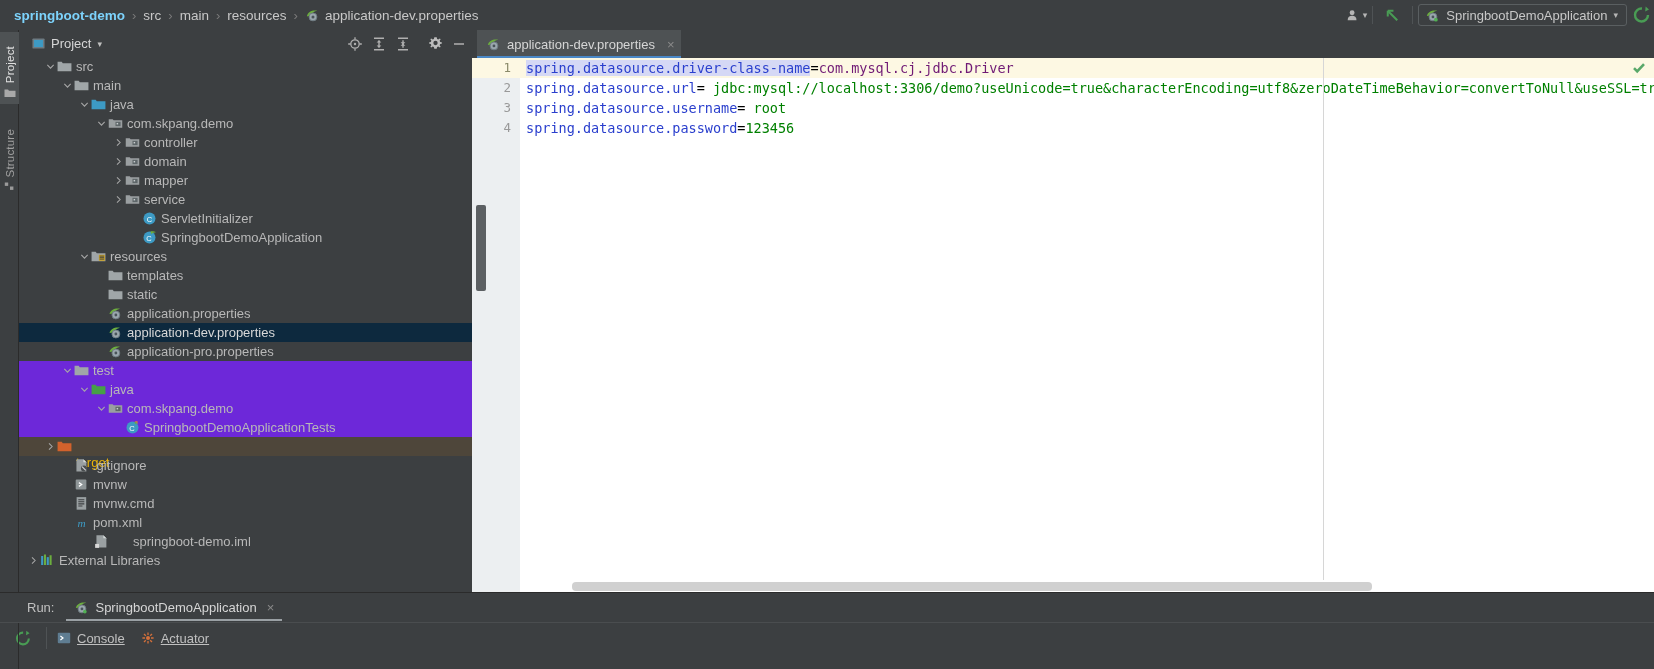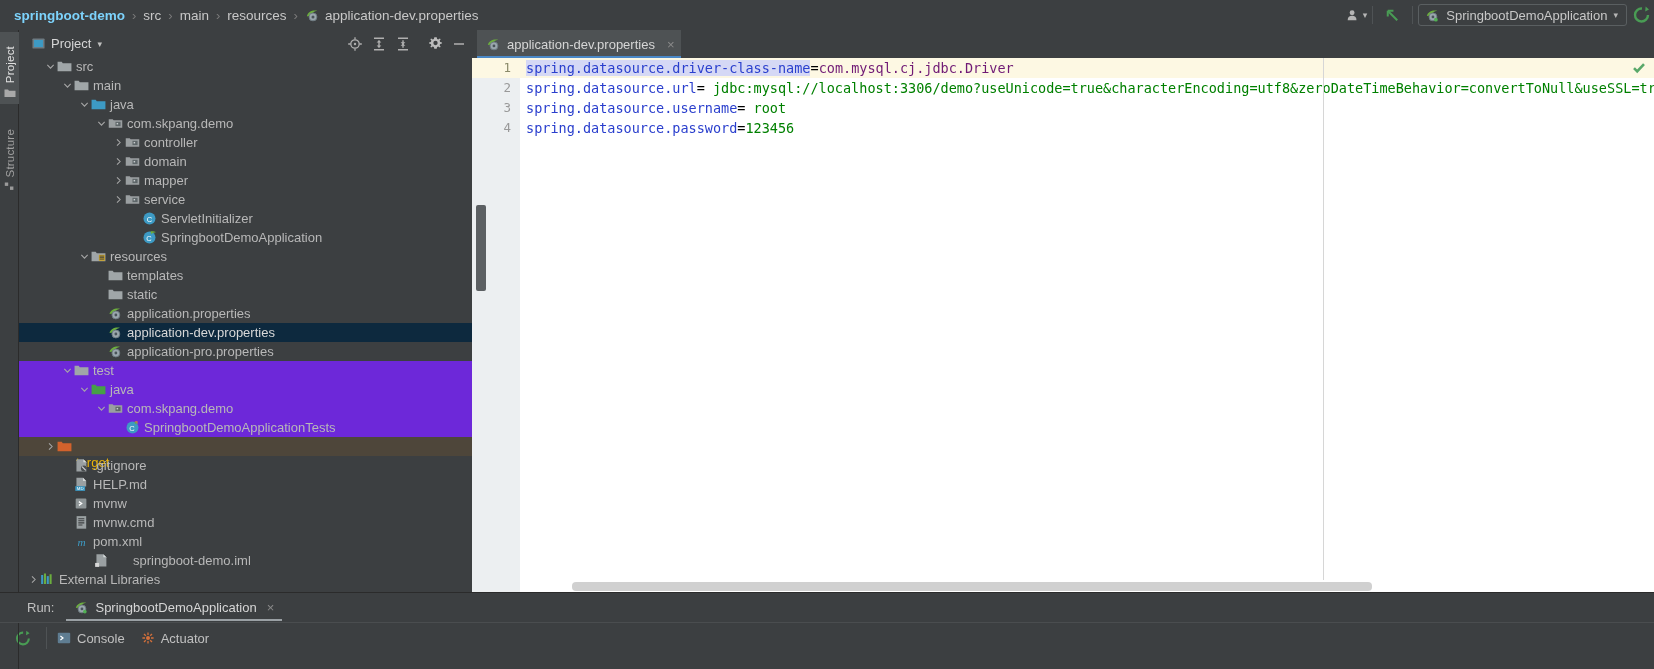--- a/index.html
+++ b/index.html
@@ -185,21 +185,21 @@
     position: absolute; left: 0; bottom: 1px; width: 100%; height: 2px; background: #9aa0a4;
   }
   #runtab .closex { color: #8a8a8a; font-size: 13px; margin-left: 4px; }
   #runbottomrow {
     position: absolute; left: 0; top: 29px; width: 1654px; height: 48px;
     display: flex; align-items: flex-start; border-top: 1px solid #4a4d4f;
   }
   #rerun-btn { width: 46px; height: 30px; display: flex; align-items: center; justify-content: center; }
   .runsubtab {
     display: flex; align-items: center; gap: 6px;
-    height: 30px; padding: 0 12px 0 4px; font-size: 13px; color: #c0c0c0;
+    height: 30px; padding: 0 12px 0 4px; font-size: 13px; color: #c0c0c0; text-decoration: underline;
   }
   #leftstrip-bottom {
     position: absolute; left: 0; top: 0; width: 19px; height: 48px;
     border-right: 1px solid #2b2b2b;
   }
   .sepline { width: 1px; height: 22px; background: #4f5355; margin: 4px 6px 0 0; }
 
   
   svg { display: block; }
 </style>
@@ -612,32 +612,20 @@
             <circle cx="10.6" cy="11.2" r="3.2" fill="#4a4e50"></circle>
             <path d="M8.6 9.2 L12.6 13.2" stroke="#d8d8d8" stroke-width="1.2"></path>
           </svg>
         </span>
         <span class="lbl">.gitignore</span>
       </div>
       <div class="row" style="padding-left: 42px;">
         <span class="arrow"></span>
         <span class="tico">
           <svg width="15" height="15" viewBox="0 0 16 16">
-            <path d="M2.6 0.8 L9.6 0.8 L13 4.2 L13 10 L2.6 10 Z" fill="#9aa0a2"></path>
-            <path d="M9.6 0.8 L9.6 4.2 L13 4.2 Z" fill="#d5d9da"></path>
-            <rect x="1.4" y="9.8" width="10.4" height="5" fill="#3d9ac4"></rect>
-            <text x="6.6" y="13.8" font-size="4.6" font-family="Liberation Sans, sans-serif" fill="#ffffff" text-anchor="middle">MD</text>
-          </svg>
-        </span>
-        <span class="lbl">HELP.md</span>
-      </div>
-      <div class="row" style="padding-left: 42px;">
-        <span class="arrow"></span>
-        <span class="tico">
-          <svg width="15" height="15" viewBox="0 0 16 16">
             <rect x="1.8" y="2.6" width="11.4" height="10.6" rx="1" fill="#8e9597"></rect>
             <path d="M5.2 6 L8.2 8 L5.2 10" stroke="#ffffff" stroke-width="1.3" fill="none"></path>
           </svg>
         </span>
         <span class="lbl">mvnw</span>
       </div>
       <div class="row" style="padding-left: 42px;">
         <span class="arrow"></span>
         <span class="tico">
           <svg width="15" height="15" viewBox="0 0 16 16">

